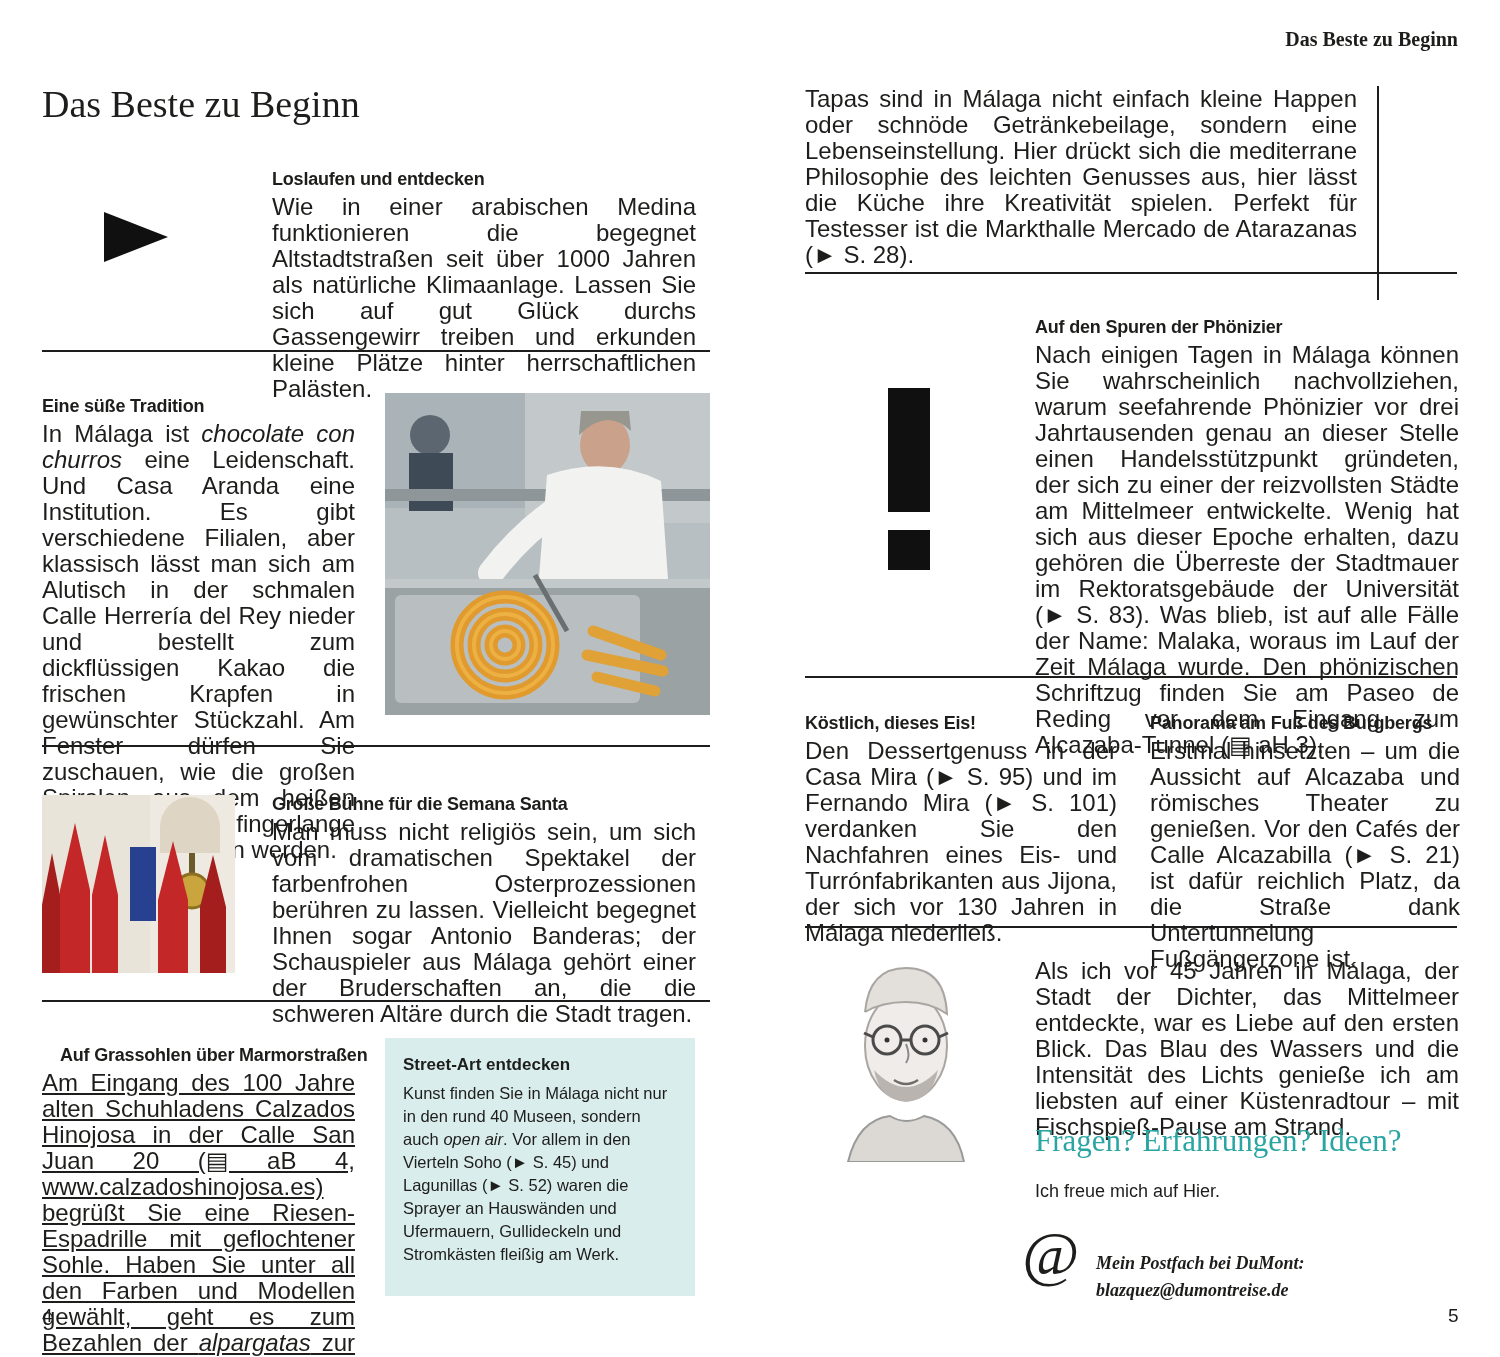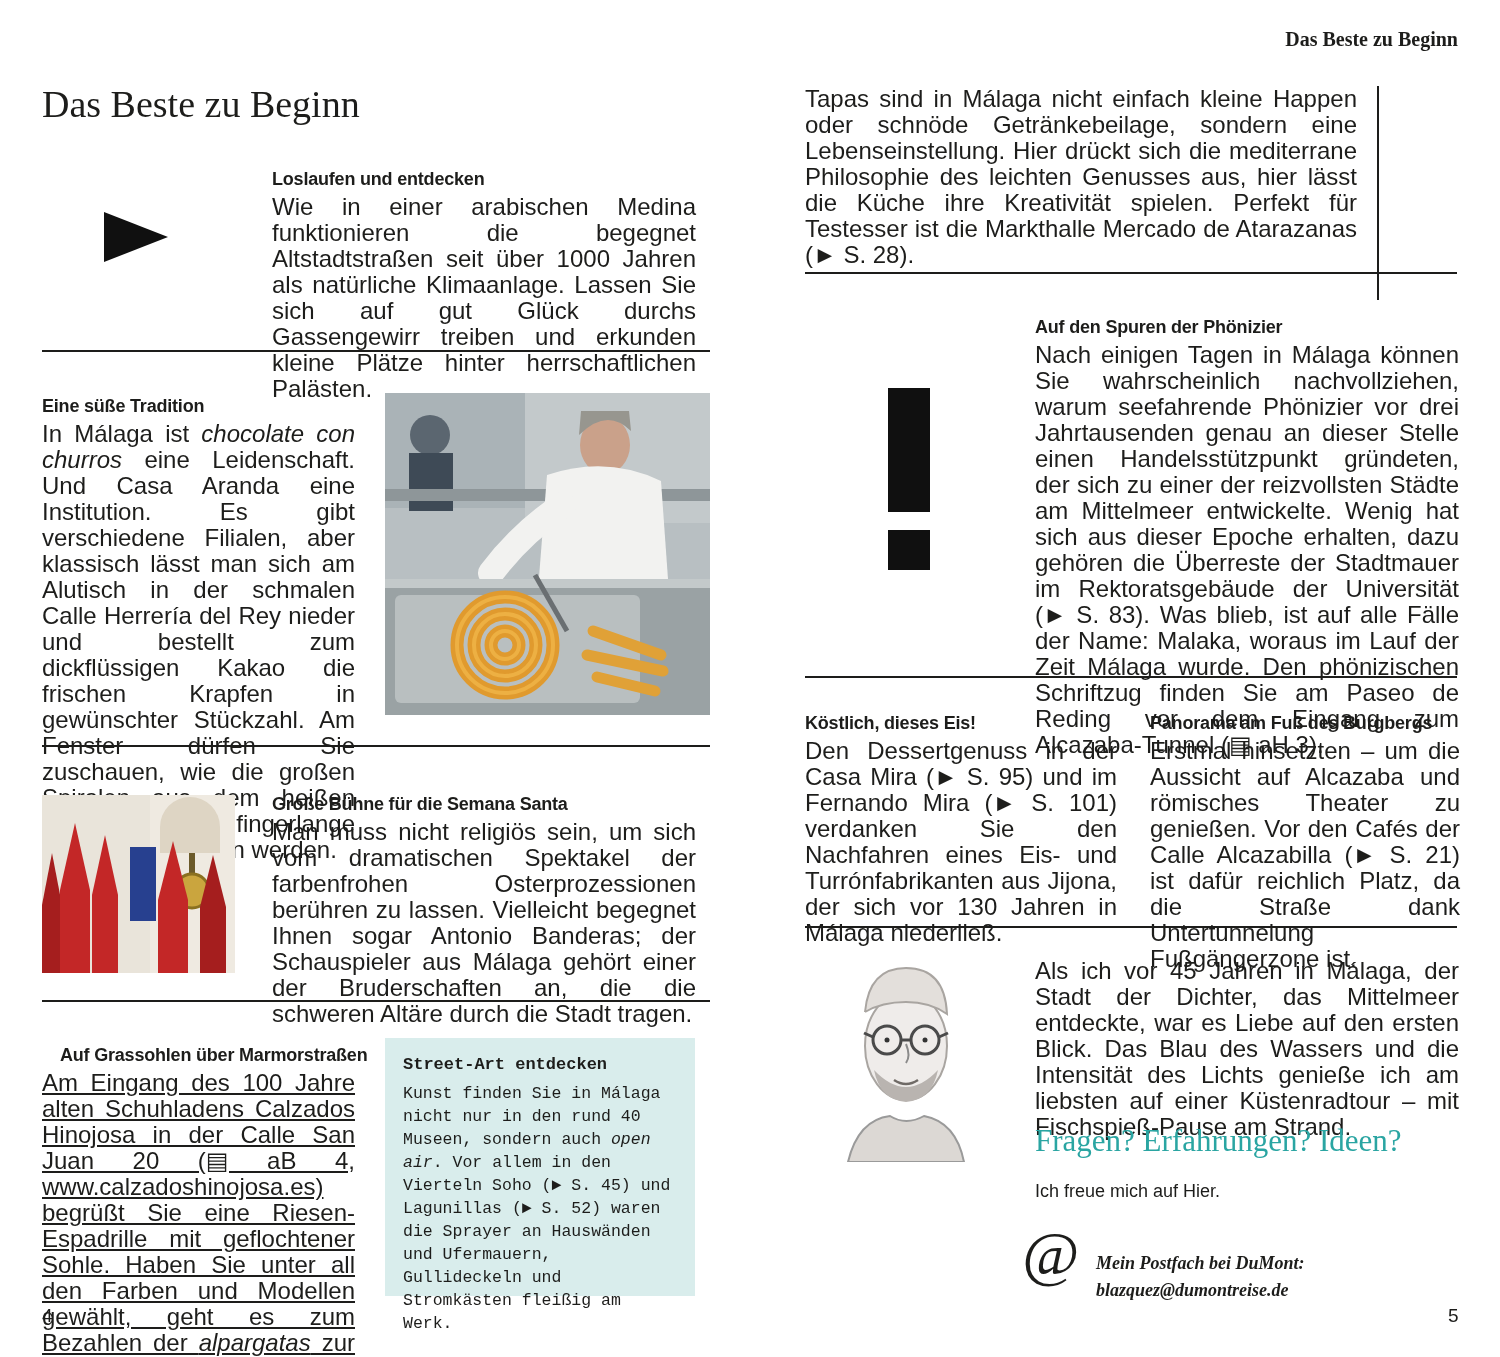--- a/index.html
+++ b/index.html
@@ -25,21 +25,21 @@
   .s2h{left:42px;top:393px;width:330px;}
   .s2b{left:42px;top:421px;width:313px;}
   .fig-churros{left:385px;top:393px;width:325px;height:322px;}
   .r2{left:42px;top:745px;width:668px;}
   .fig-semana{left:42px;top:795px;width:193px;height:178px;}
   .s3{left:272px;top:791px;width:424px;}
   .r3{left:42px;top:1000px;width:668px;}
   .s4h{left:60px;top:1042px;width:340px;}
   .s4b{left:42px;top:1070px;width:313px;text-decoration:underline;}
   .box{left:385px;top:1038px;width:310px;height:258px;background:#d9edec;
-       padding:15px 18px;box-sizing:border-box;font-family:Liberation Mono, monospace;}
+       padding:15px 18px;box-sizing:border-box;}
   .box h3{font-size:17px;font-weight:bold;line-height:24px;margin-bottom:5px;}
   .box p{font-size:16.5px;line-height:23px;text-align:left;}
   .pn4{left:42px;top:1305px;font-size:19px;}
 
   
   .rheader{left:1000px;top:28px;width:458px;text-align:right;font-size:20px;font-weight:bold;}
   .rs1{left:805px;top:86px;width:552px;}
   .vr{left:1377px;top:86px;height:214px;}
   .rr1{left:805px;top:272px;width:652px;}
   .excl-bar{left:888px;top:388px;width:42px;height:124px;background:#101010;}

